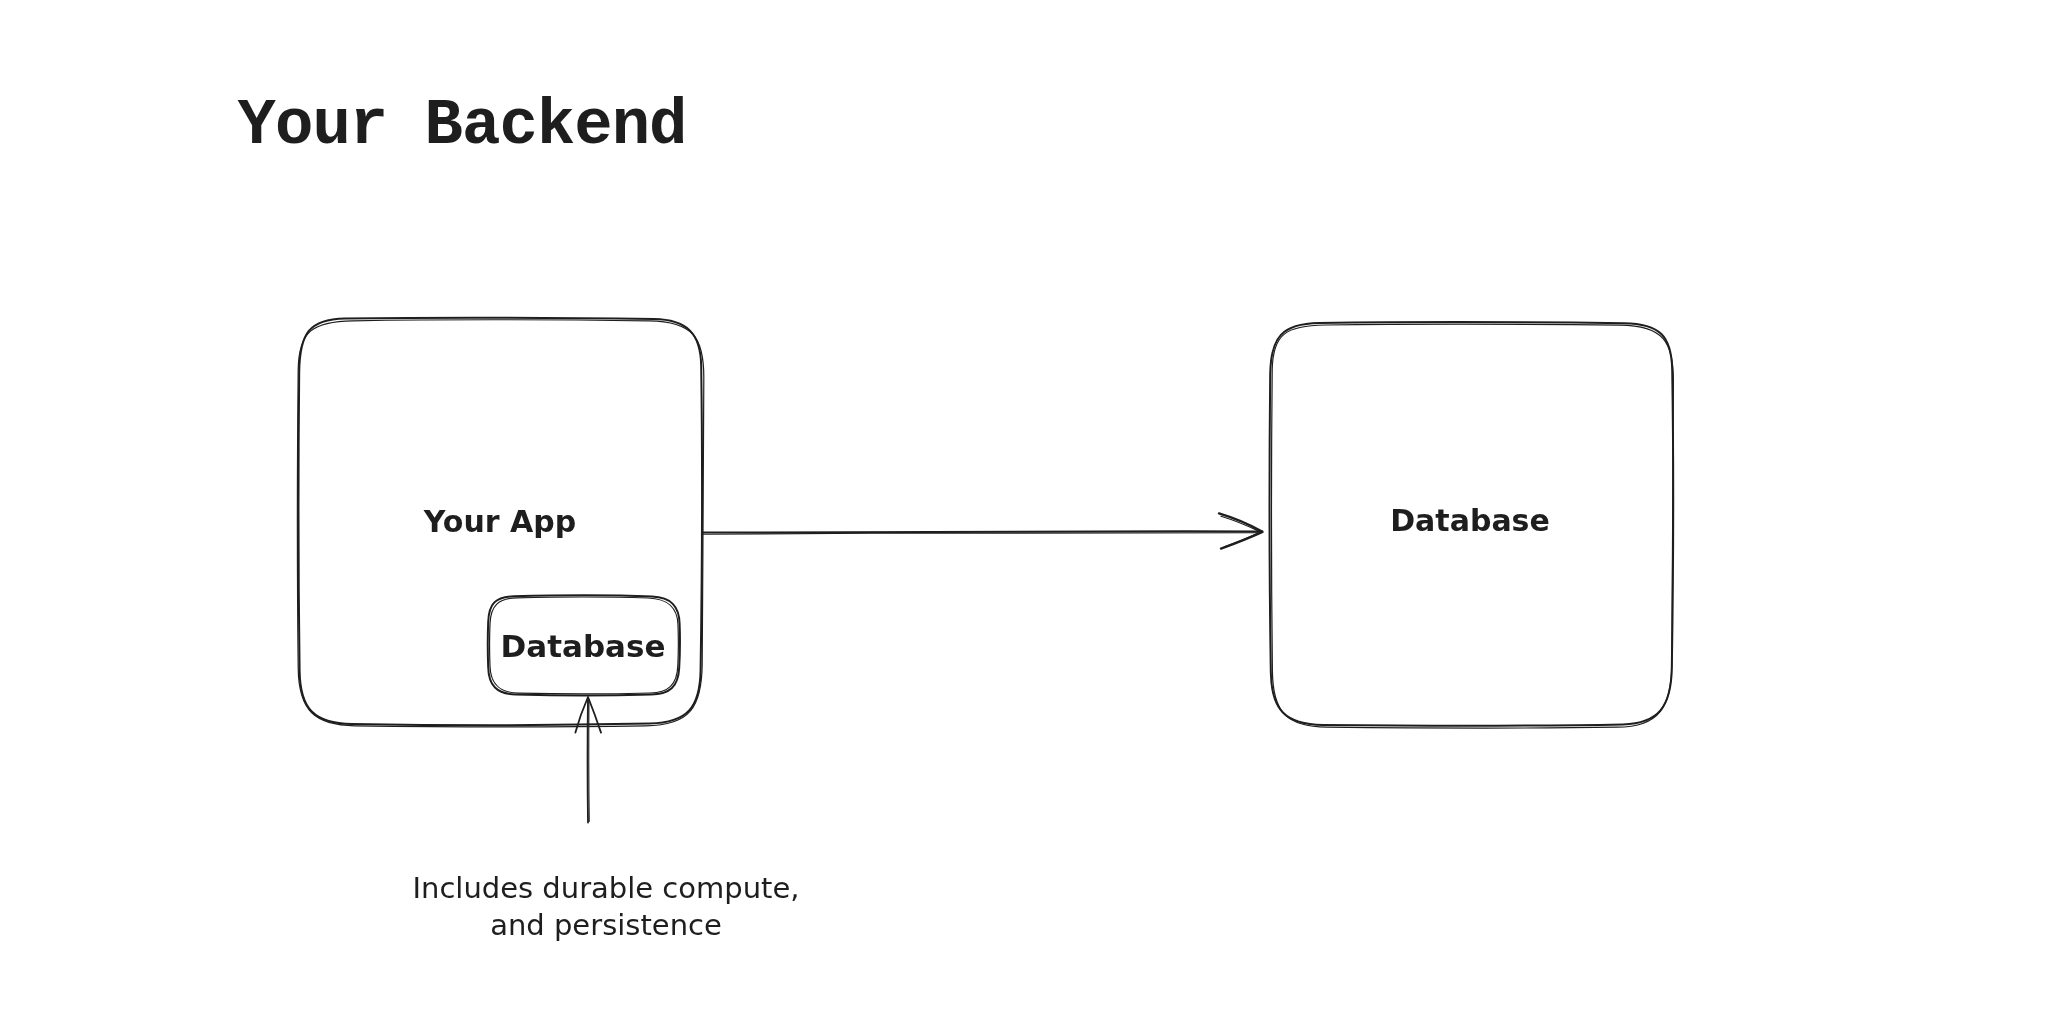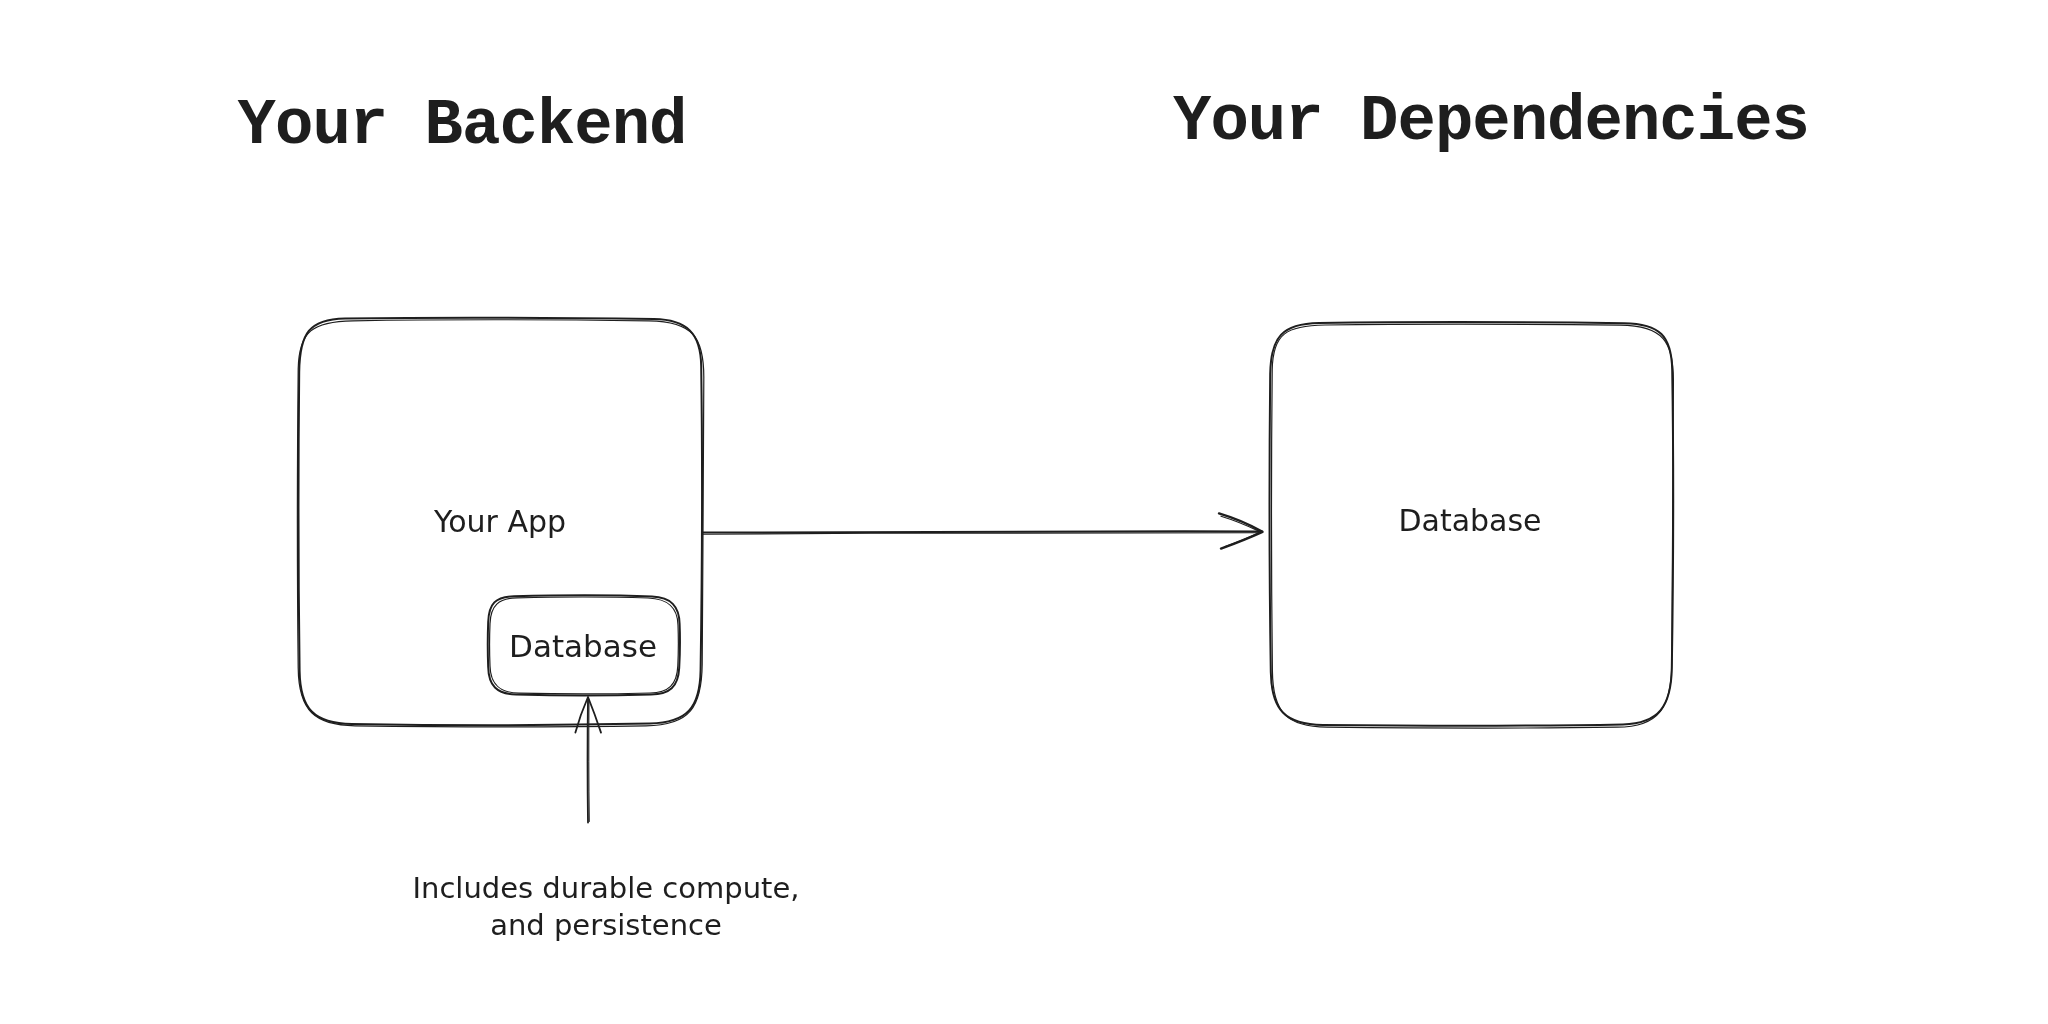--- a/index.html
+++ b/index.html
@@ -29,21 +29,21 @@
     color: #1e1e1e;
   }
   .section-title {
     font-size: 64px;
     font-weight: 700;
     letter-spacing: -1px;
     font-family: Liberation Mono, monospace;
   }
   .node-label {
     font-size: 30px;
-    font-weight: 400;
+    font-weight: 700;
     text-align: center;
   }
   .annotation {
     position: absolute;
     transform: translateX(-50%);
     font-size: 29px;
     line-height: 37px;
     font-weight: 400;
     text-align: center;
     color: #1e1e1e;
@@ -83,21 +83,20 @@
       <g>
         <path stroke-width="1.8" d="M 588 822.5 C 587.4 780 587.4 740 588 698.5"></path>
         <path stroke-width="1" d="M 589.3 821.5 C 588.7 782 588.7 742 589 700"></path>
         <path stroke-width="1.8" d="M 588 697 C 583.2 708 578.8 720 575.4 732.6 M 588 697 C 592.4 708 596.8 720 601 732.6"></path>
       </g>
     </g>
   </svg>
 
   <div class="txt section-title" style="left:462px; top:90px;">Your Backend</div>
 
-  <div class="txt section-title" style="left:1491px; top:86px;">Your Dependencies</div>
 
   <div class="txt node-label" style="left:500px; top:504px;">Your App</div>
 
   <div class="txt node-label" style="left:583px; top:628px; font-size:31px;">Database</div>
 
   <div class="txt node-label" style="left:1470px; top:503px;">Database</div>
 
   <div class="annotation" style="left:606px; top:840px;margin-top:30px;">
     <div>Includes durable compute,</div>
     <div>and persistence</div>

